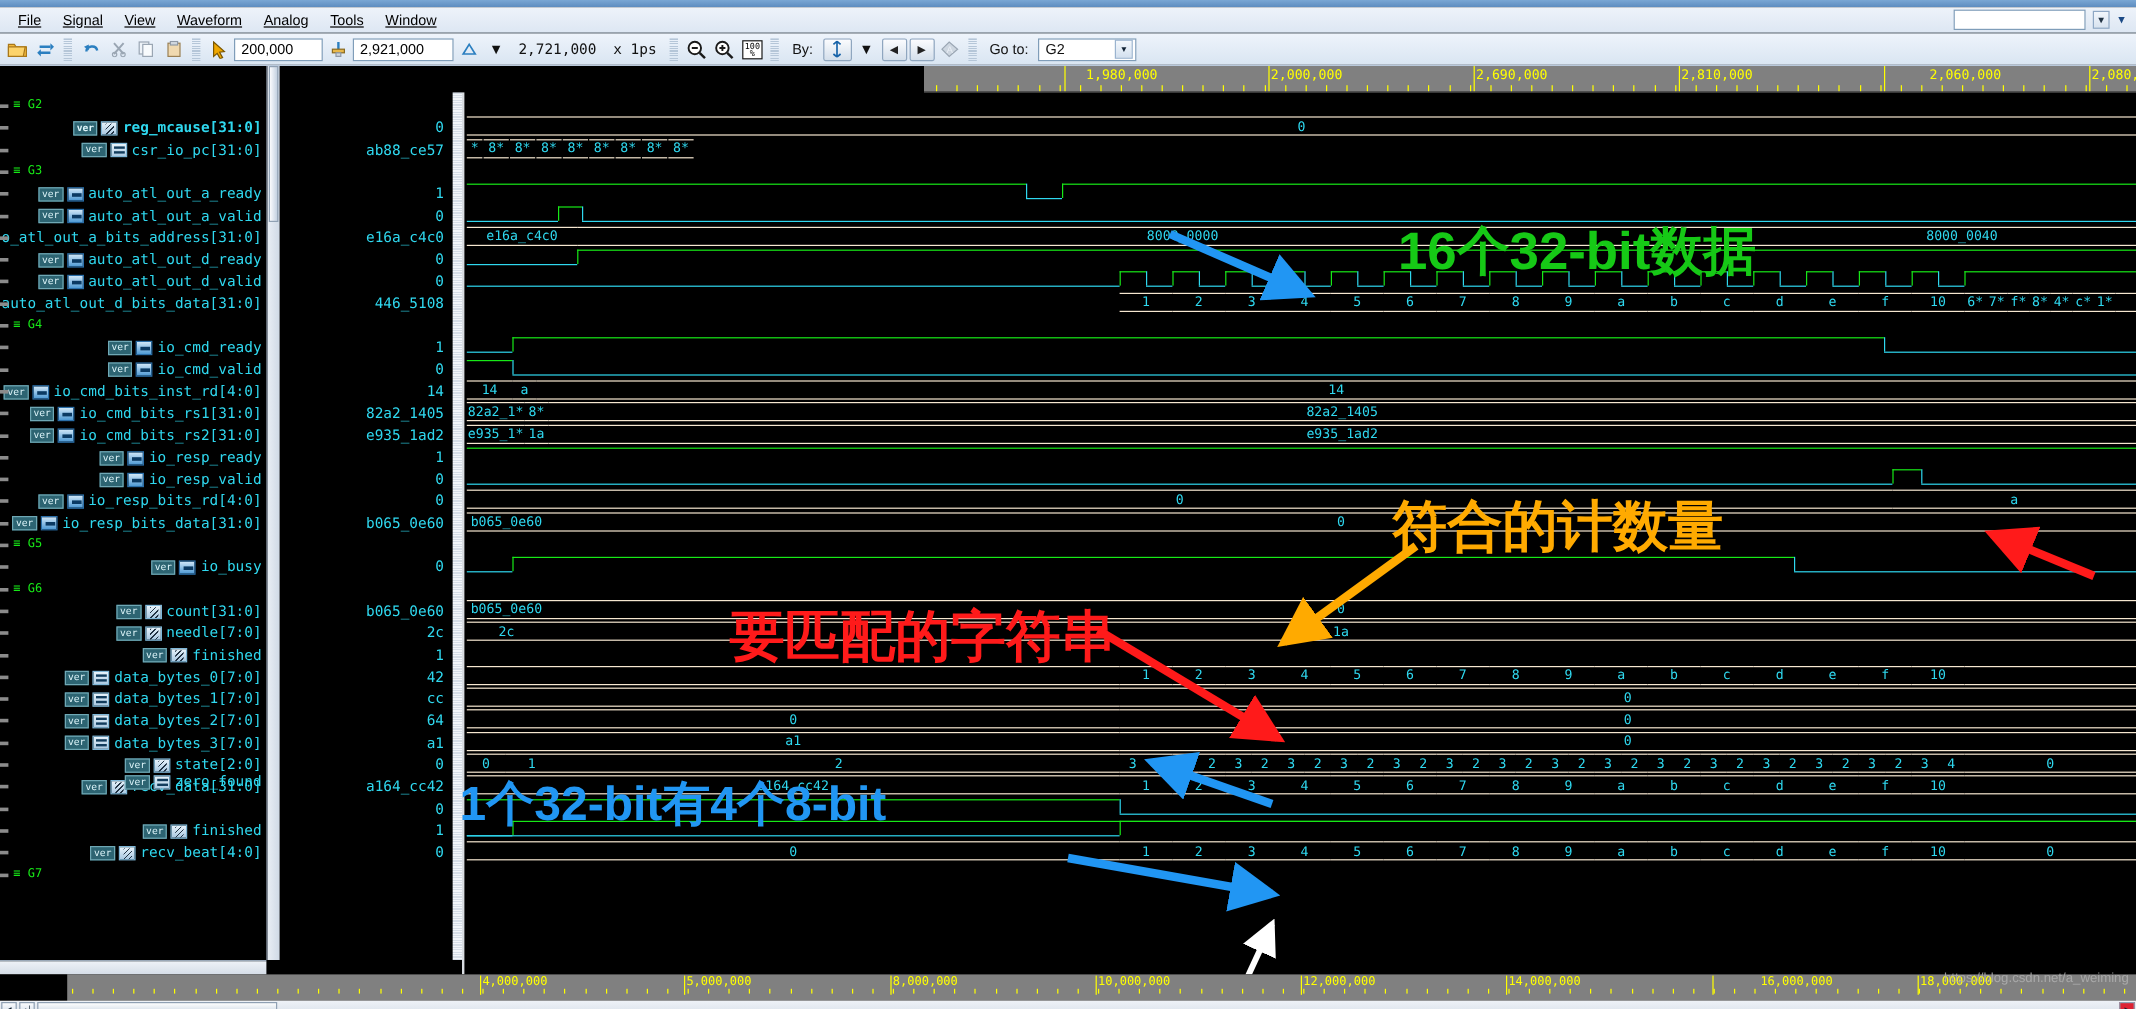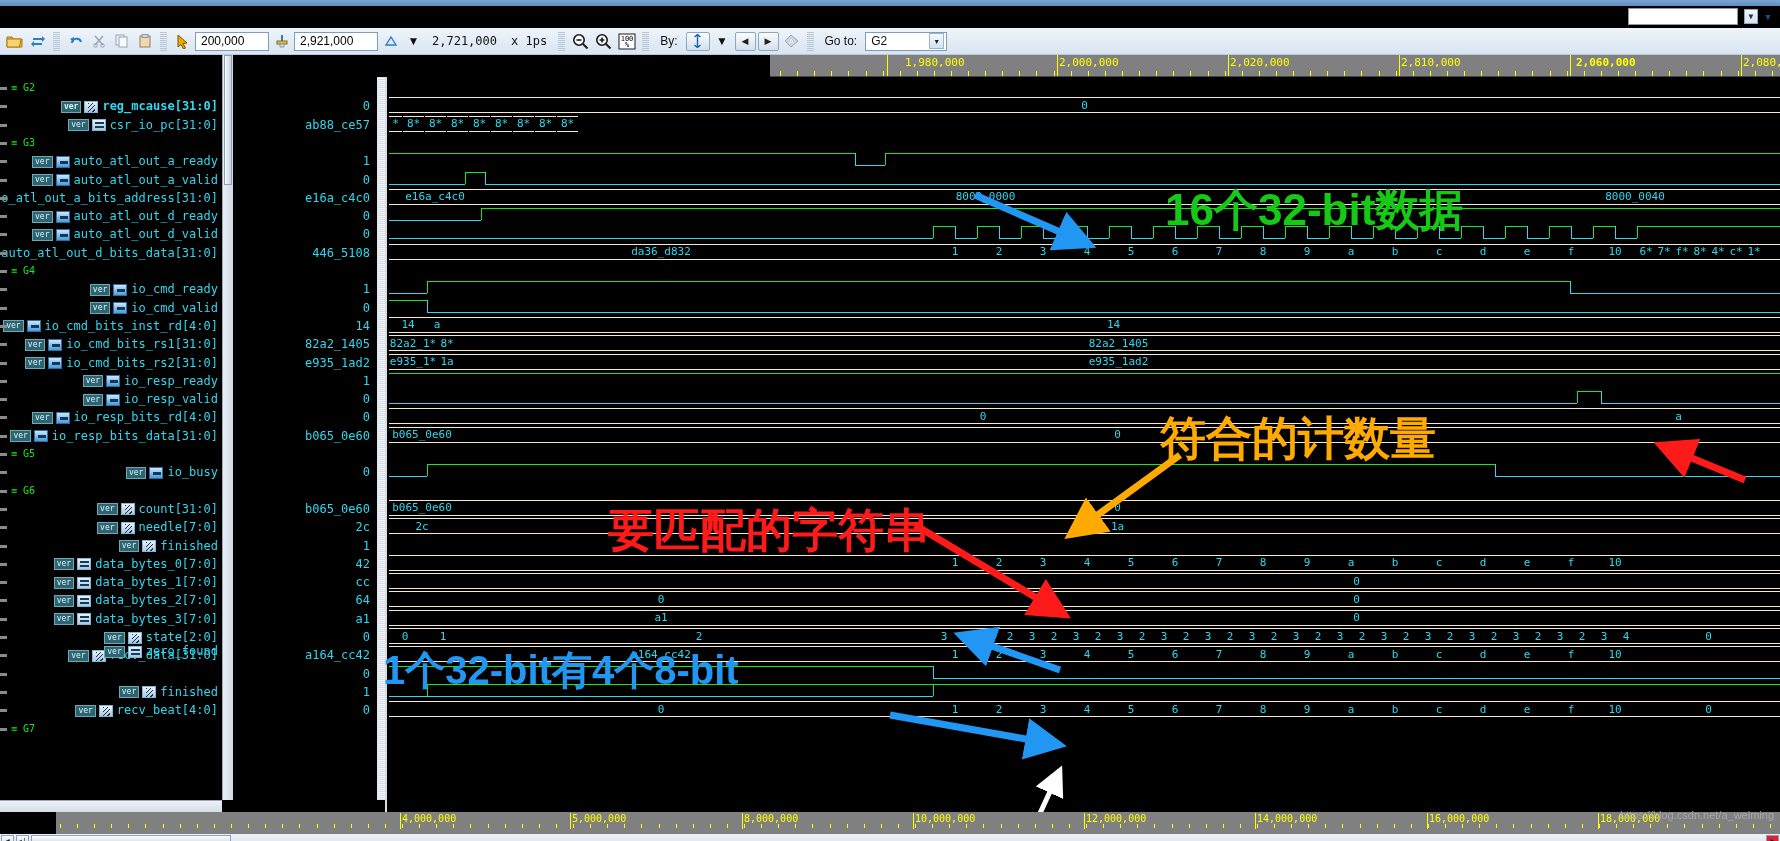--- a/index.html
+++ b/index.html
@@ -207,20 +207,29 @@
     background:linear-gradient(#eef2f7,#d5dde7); border-top:1px solid #9aa8b8;
   }
 </style>
 </head>
 <body>
 
 <div id="app">
 
   <div class="titlebar"></div>
 
+  <div class="menubar">
+    <div class="menuitem"><span class="mnemo">File</span></div>
+    <div class="menuitem"><span class="mnemo">Signal</span></div>
+    <div class="menuitem"><span class="mnemo">View</span></div>
+    <div class="menuitem"><span class="mnemo">Waveform</span></div>
+    <div class="menuitem"><span class="mnemo">Analog</span></div>
+    <div class="menuitem"><span class="mnemo">Tools</span></div>
+    <div class="menuitem"><span class="mnemo">Window</span></div>
+  </div>
   <div class="menu-right-box"></div>
   <div class="menu-right-arrow">▼</div>
   <div class="menu-right-arrow2">▼</div>
 
   <div class="toolbar">
     <div class="tb-btn">
       <svg width="17" height="15" viewBox="0 0 17 15">
           <path d="M1 3h5l1.4 2H16v8H1z" fill="#f2b93c" stroke="#a9781a"></path>
           <path d="M1 5h14l-1.6 8H1z" fill="#fcd36b" stroke="#a9781a"></path>
         </svg>
@@ -451,25 +460,25 @@
     <div class="values-scroll"></div>
     <div class="ruler-dark"></div>
 
     <div class="wave-pane">
       <div class="ruler" id="ruler">
           <div class="ruler-tick major" style="left: 117px;"></div>
           <div class="ruler-label" style="left: 133px;">1,980,000</div>
           <div class="ruler-tick major" style="left: 287px;"></div>
           <div class="ruler-label" style="left: 287px;">2,000,000</div>
           <div class="ruler-tick major" style="left: 458px;"></div>
-          <div class="ruler-label" style="left: 458px;">2,020,000</div>
+          <div class="ruler-label" style="left: 458px;">2,690,000</div>
           <div class="ruler-tick major" style="left: 629px;"></div>
           <div class="ruler-label" style="left: 629px;">2,810,000</div>
           <div class="ruler-tick major" style="left: 800px;"></div>
-          <div class="ruler-label" style="left: 804px; font-weight: bold;">2,060,000</div>
+          <div class="ruler-label" style="left: 836px;">2,060,000</div>
           <div class="ruler-tick major" style="left: 971px;"></div>
           <div class="ruler-label" style="left: 971px;">2,080,000</div>
           <div class="ruler-tick" style="left: 10px;"></div>
           <div class="ruler-tick" style="left: 27px;"></div>
           <div class="ruler-tick" style="left: 44px;"></div>
           <div class="ruler-tick" style="left: 61px;"></div>
           <div class="ruler-tick" style="left: 78px;"></div>
           <div class="ruler-tick" style="left: 96px;"></div>
           <div class="ruler-tick" style="left: 113px;"></div>
           <div class="ruler-tick" style="left: 130px;"></div>
@@ -613,21 +622,20 @@
           <div class="wline" style="left: 1164px; top: 149.4px; width: 22px; background: rgb(23, 232, 23);"></div>
           <div class="vline" style="left: 1164px; top: 149.4px; height: 12px; background: rgb(23, 232, 23);"></div>
           <div class="wline" style="left: 1186px; top: 161.4px; width: 22px; background: rgb(47, 216, 239);"></div>
           <div class="vline" style="left: 1186px; top: 149.4px; height: 12px; background: rgb(47, 216, 239);"></div>
           <div class="wline" style="left: 1208px; top: 149.4px; width: 22px; background: rgb(23, 232, 23);"></div>
           <div class="vline" style="left: 1208px; top: 149.4px; height: 12px; background: rgb(23, 232, 23);"></div>
           <div class="wline" style="left: 1230px; top: 161.4px; width: 22px; background: rgb(47, 216, 239);"></div>
           <div class="vline" style="left: 1230px; top: 149.4px; height: 12px; background: rgb(47, 216, 239);"></div>
           <div class="wline" style="left: 1252px; top: 149.4px; width: 143px; background: rgb(23, 232, 23);"></div>
           <div class="vline" style="left: 1252px; top: 149.4px; height: 12px; background: rgb(23, 232, 23);"></div>
-          <div class="bus edges" style="left: 4px; top: 166.7px; width: 544px;">da36_d832</div>
           <div class="bus edges" style="left: 548px; top: 166.7px; width: 44px;">1</div>
           <div class="bus edges" style="left: 592px; top: 166.7px; width: 44px;">2</div>
           <div class="bus edges" style="left: 636px; top: 166.7px; width: 44px;">3</div>
           <div class="bus edges" style="left: 680px; top: 166.7px; width: 44px;">4</div>
           <div class="bus edges" style="left: 724px; top: 166.7px; width: 44px;">5</div>
           <div class="bus edges" style="left: 768px; top: 166.7px; width: 44px;">6</div>
           <div class="bus edges" style="left: 812px; top: 166.7px; width: 44px;">7</div>
           <div class="bus edges" style="left: 856px; top: 166.7px; width: 44px;">8</div>
           <div class="bus edges" style="left: 900px; top: 166.7px; width: 44px;">9</div>
           <div class="bus edges" style="left: 944px; top: 166.7px; width: 44px;">a</div>
@@ -827,21 +835,21 @@
       <div class="ov-label" style="left: 572px;">5,000,000</div>
       <div class="ov-tick major" style="left: 742px;"></div>
       <div class="ov-label" style="left: 744px;">8,000,000</div>
       <div class="ov-tick major" style="left: 913px;"></div>
       <div class="ov-label" style="left: 915px;">10,000,000</div>
       <div class="ov-tick major" style="left: 1084px;"></div>
       <div class="ov-label" style="left: 1086px;">12,000,000</div>
       <div class="ov-tick major" style="left: 1255px;"></div>
       <div class="ov-label" style="left: 1257px;">14,000,000</div>
       <div class="ov-tick major" style="left: 1427px;"></div>
-      <div class="ov-label" style="left: 1429px;">16,000,000</div>
+      <div class="ov-label" style="left: 1467px;">16,000,000</div>
       <div class="ov-tick major" style="left: 1598px;"></div>
       <div class="ov-label" style="left: 1600px;">18,000,000</div>
       <div class="ov-tick" style="left: 60px;"></div>
       <div class="ov-tick" style="left: 77px;"></div>
       <div class="ov-tick" style="left: 94px;"></div>
       <div class="ov-tick" style="left: 111px;"></div>
       <div class="ov-tick" style="left: 128px;"></div>
       <div class="ov-tick" style="left: 145px;"></div>
       <div class="ov-tick" style="left: 163px;"></div>
       <div class="ov-tick" style="left: 180px;"></div>

